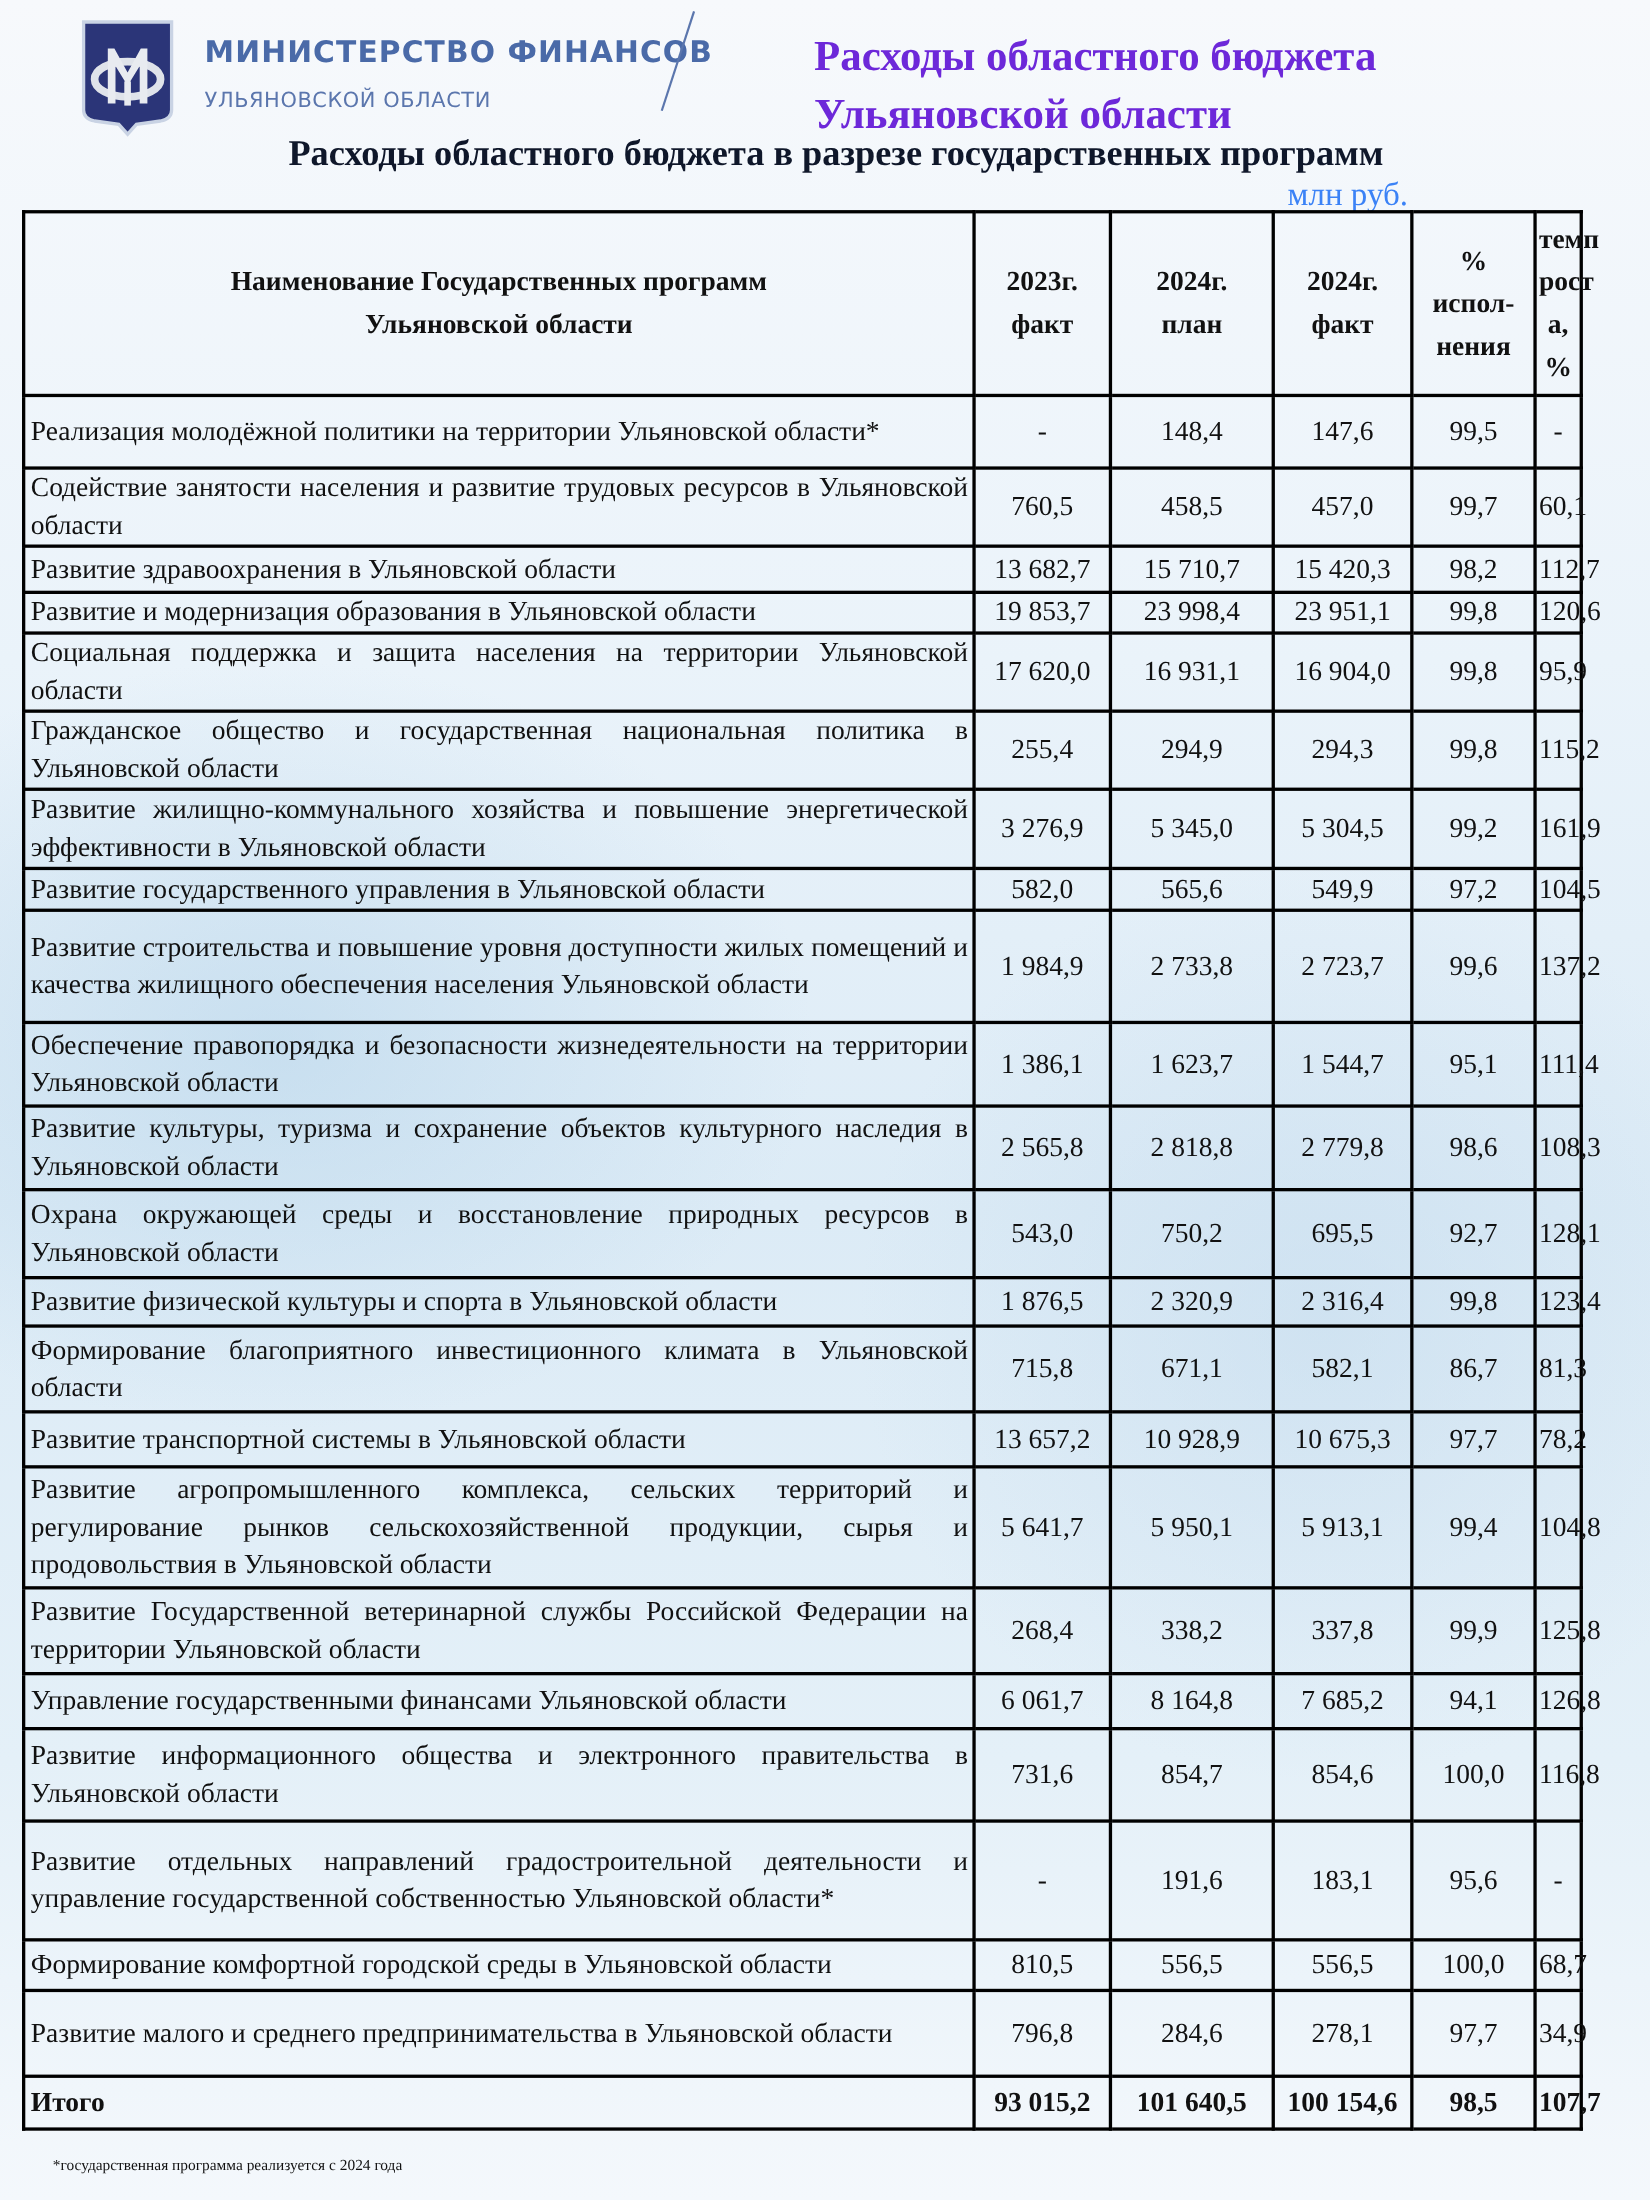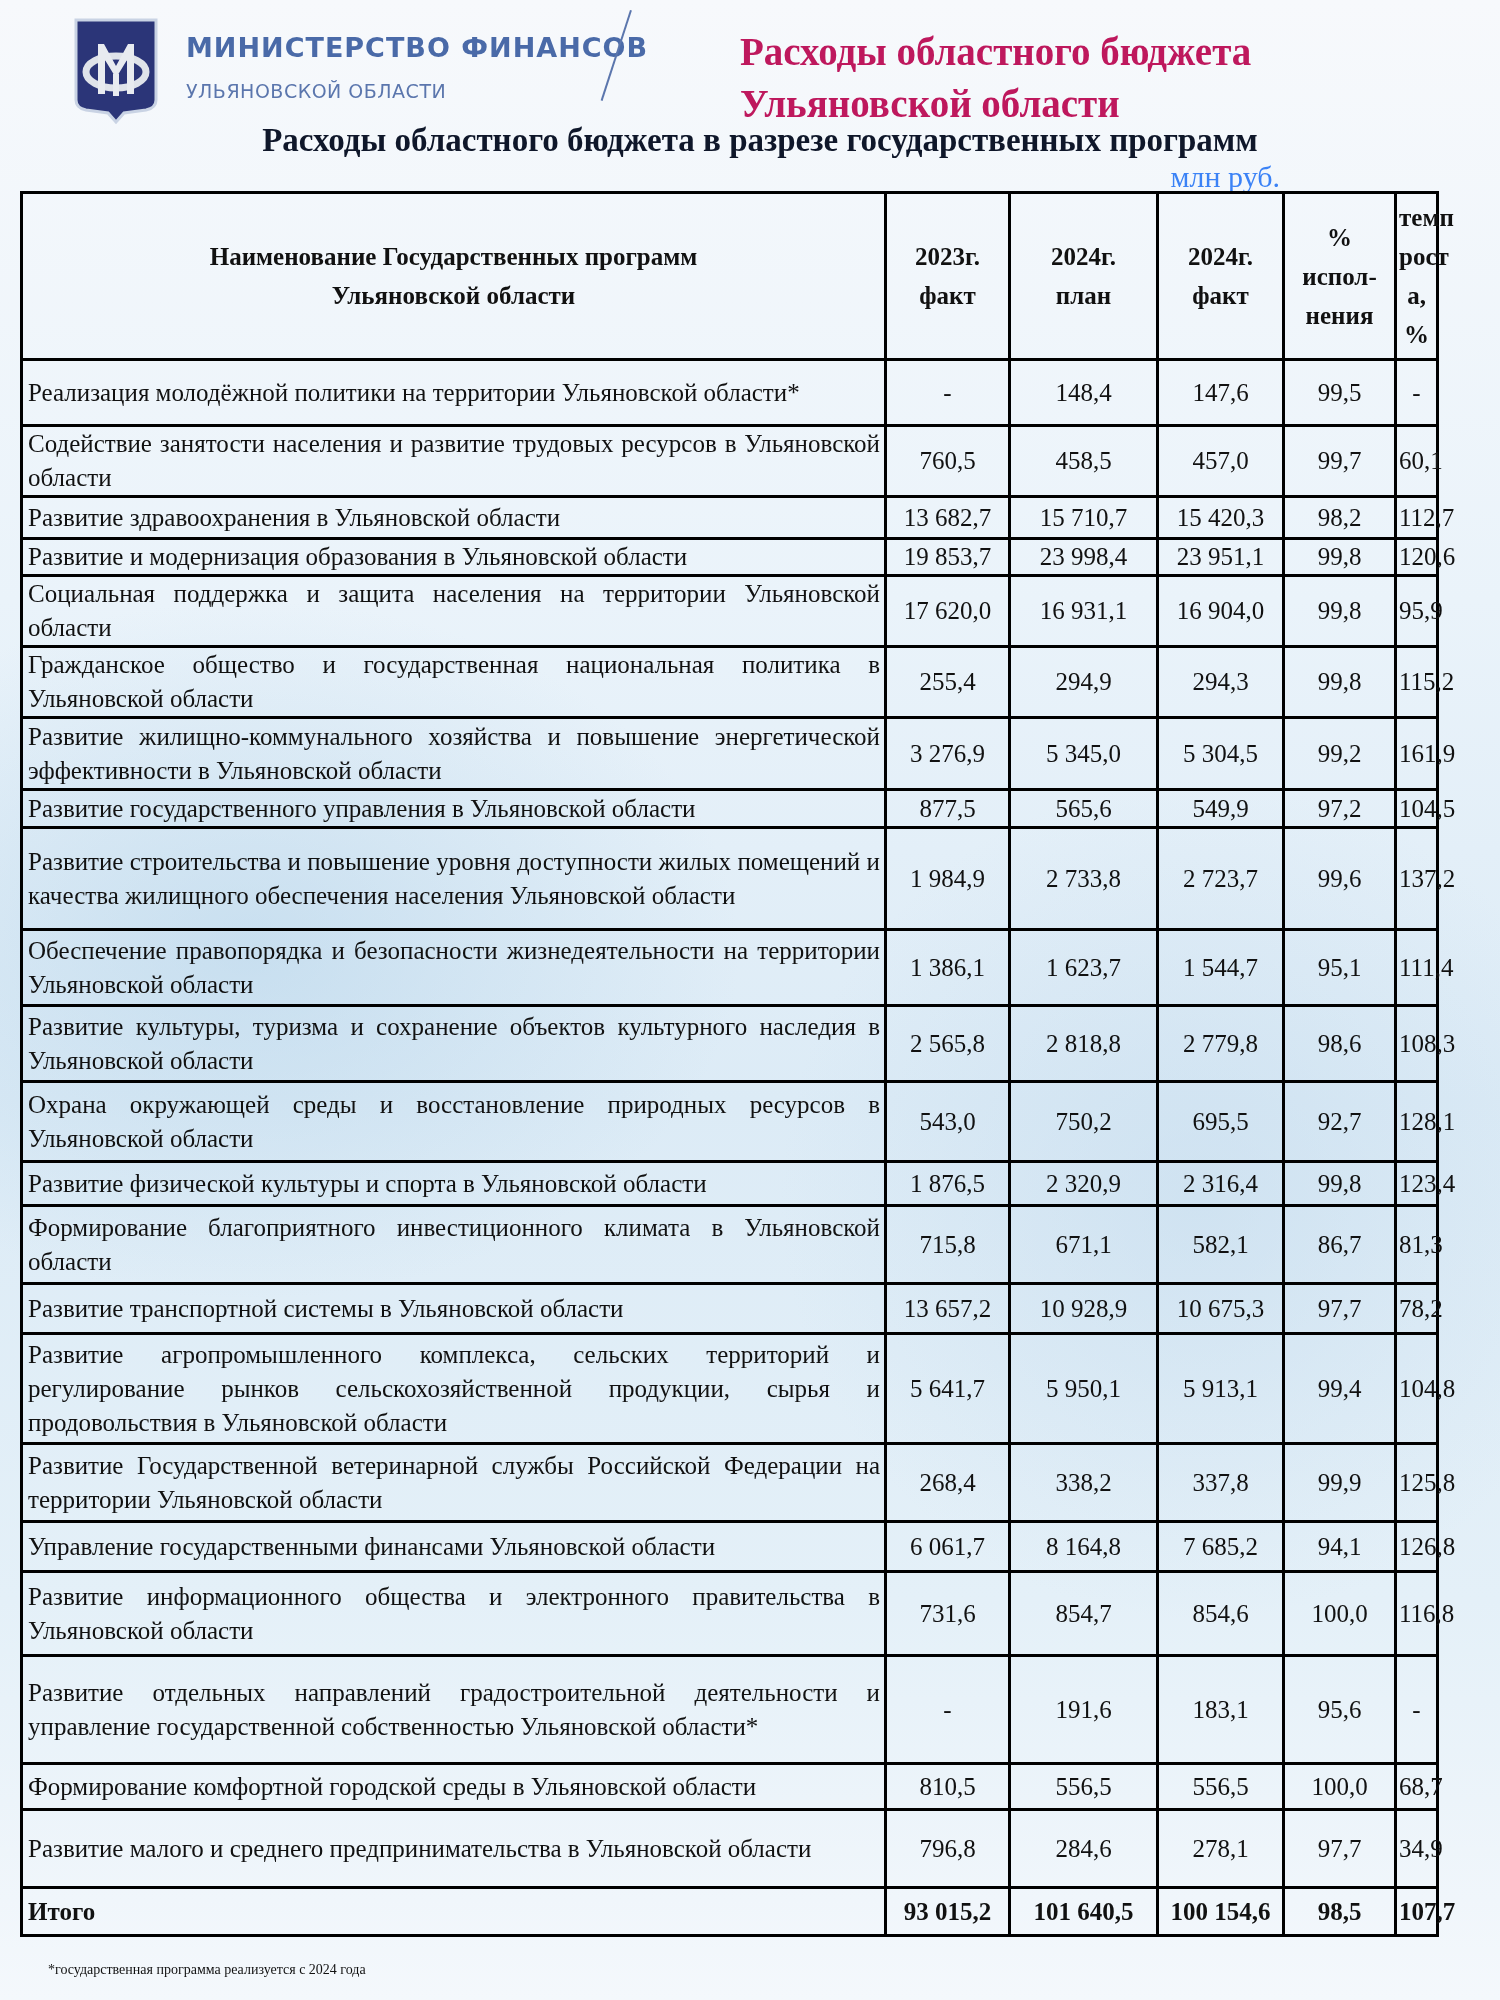--- a/index.html
+++ b/index.html
@@ -30,21 +30,21 @@
     position: absolute; left: 186px; top: 80px;
     font-family: "DejaVu Sans", "Liberation Sans", sans-serif;
     font-size: 19px; color: #5b76ad; letter-spacing: 0.5px;
   }
   .divider-slash {
     position: absolute; left: 630px; top: 10px; width: 2px; height: 95px;
     background: #5b76ad; transform: rotate(18deg); transform-origin: top left;
   }
   .doc-title {
     position: absolute; left: 740px; top: 26px;
-    font-weight: bold; font-size: 39px; line-height: 52px; color: #be185d;
+    font-weight: bold; font-size: 39px; line-height: 52px; color: #6d28d9;
   }
   .section-title {
     position: absolute; left: 0; top: 122px; width: 1500px; text-align: center;
     padding-left: 20px;
     font-weight: bold; font-size: 33px; color: #0f172a;
   }
   .unit {
     position: absolute; right: 48px; top: 160px; font-size: 30px; color: #3b82f6;
   }
   table.budget {
@@ -182,21 +182,21 @@
       <tr style="height: 72px; margin-top: 13px;">
         <td class="name">Развитие жилищно-коммунального хозяйства и повышение энергетической эффективности в Ульяновской области</td>
         <td class="num">3 276,9</td>
         <td class="num">5 345,0</td>
         <td class="num">5 304,5</td>
         <td class="num">99,2</td>
         <td class="num">161,9</td>
       </tr>
       <tr style="height: 38px;">
         <td class="name">Развитие государственного управления в Ульяновской области</td>
-        <td class="num">877,5</td>
+        <td class="num">582,0</td>
         <td class="num">565,6</td>
         <td class="num">549,9</td>
         <td class="num">97,2</td>
         <td class="num">104,5</td>
       </tr>
       <tr style="height: 102px;">
         <td class="name">Развитие строительства и повышение уровня доступности жилых помещений и качества жилищного обеспечения населения Ульяновской области</td>
         <td class="num">1 984,9</td>
         <td class="num">2 733,8</td>
         <td class="num">2 723,7</td>

